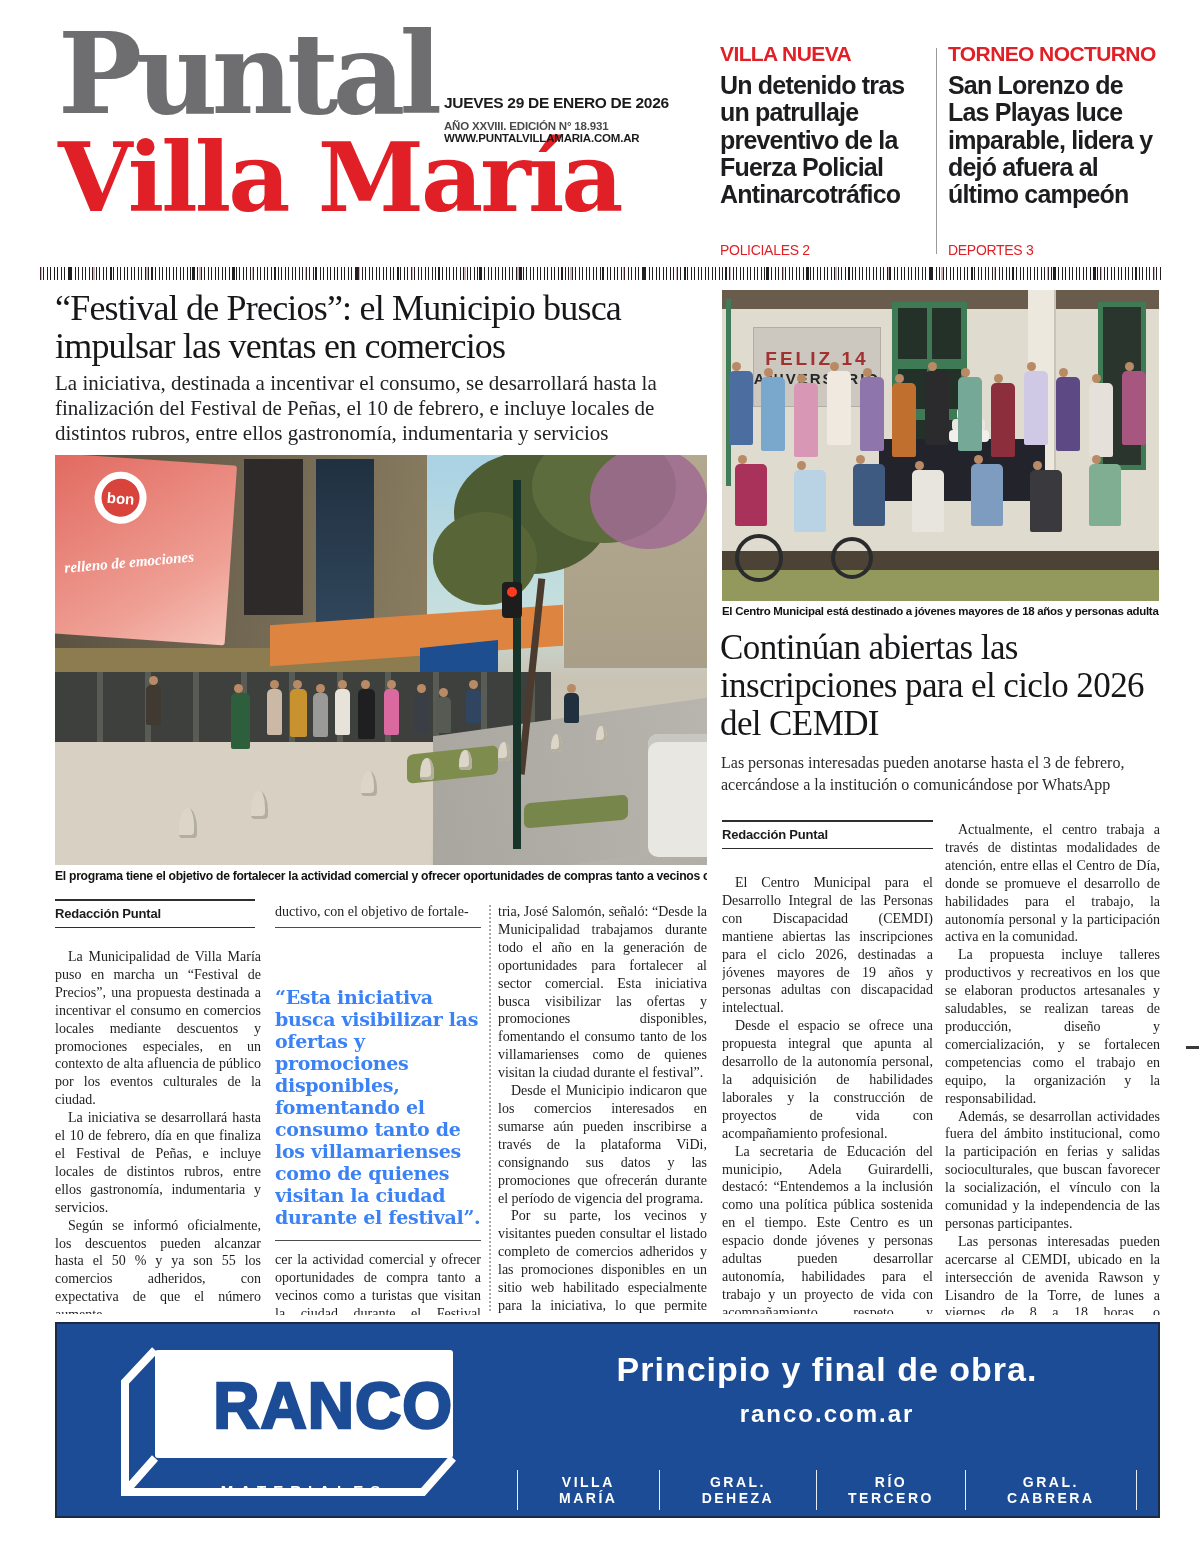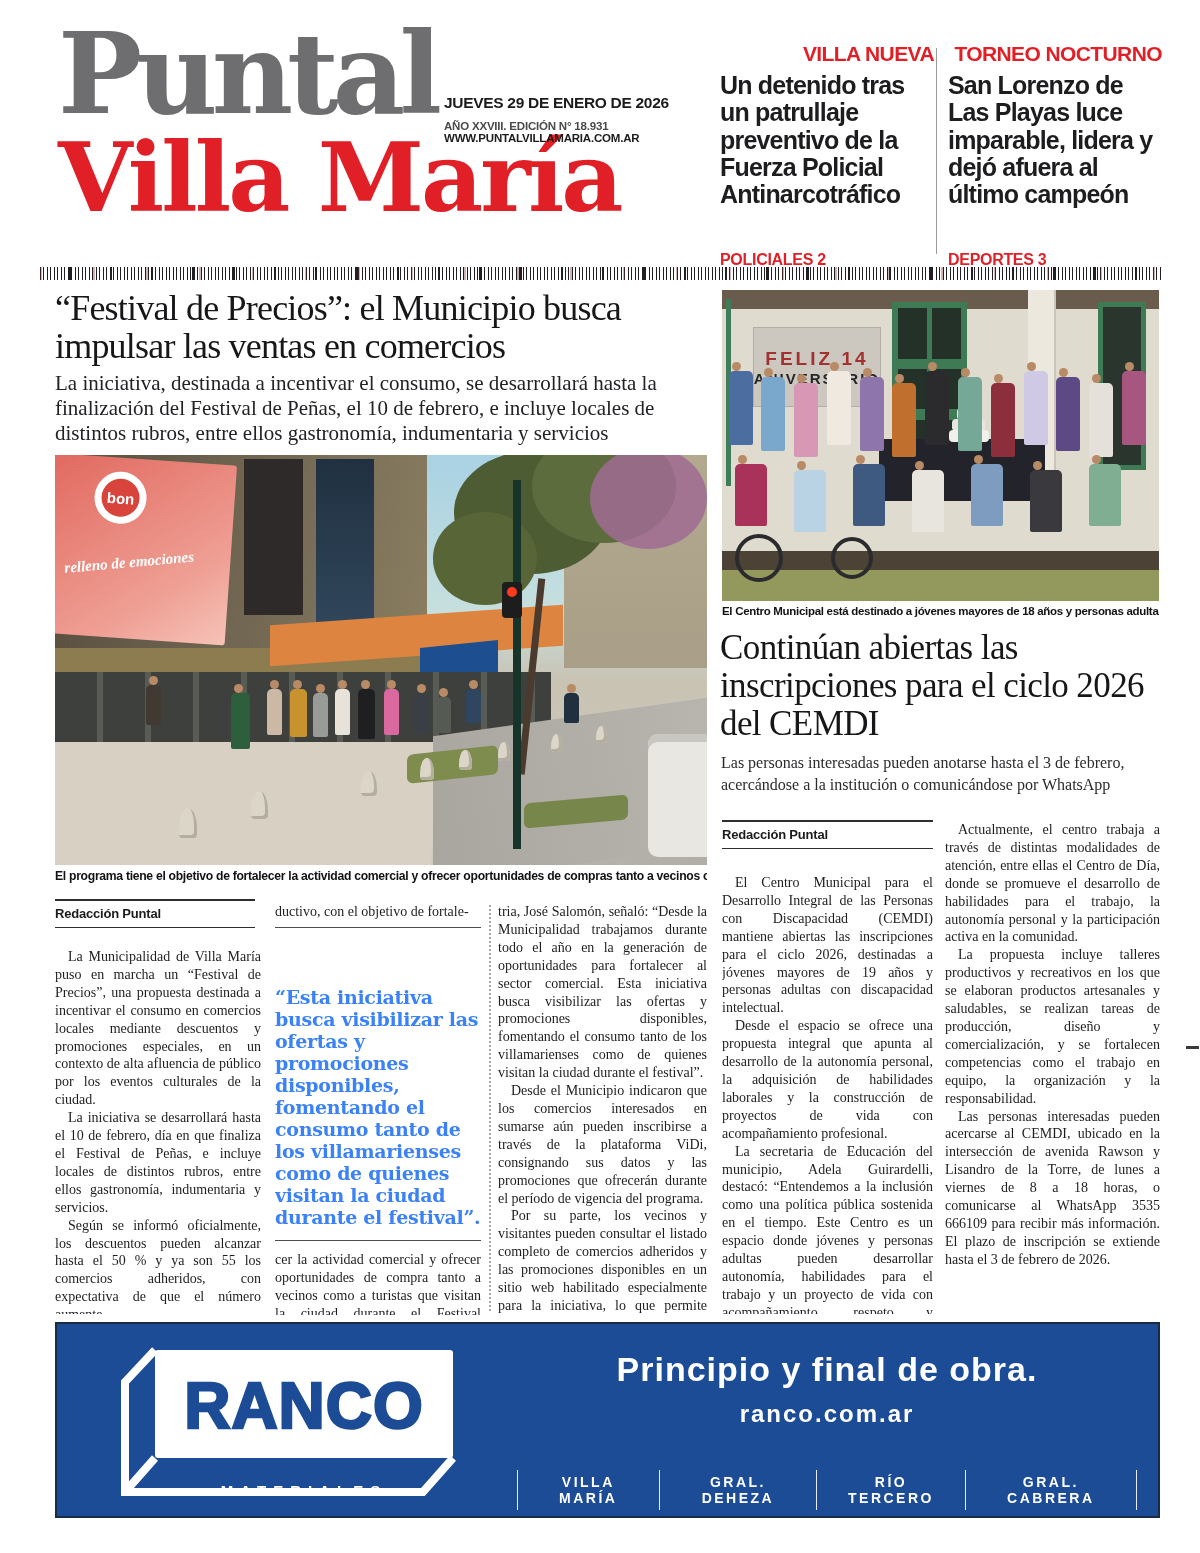--- a/index.html
+++ b/index.html
@@ -9,24 +9,24 @@
   .mast1{position:absolute;left:58px;top:18px;font-family:"DejaVu Serif",serif;font-weight:bold;
          font-size:112px;line-height:1;letter-spacing:-6px;color:#6e6e71;}
   .mast2{position:absolute;left:58px;top:130px;font-family:"DejaVu Serif",serif;font-weight:bold;
          font-size:96px;line-height:1;letter-spacing:-3px;color:#e01f26;}
   .dateblock{position:absolute;left:444px;top:94px;width:260px;}
   .dateline{font-size:15.5px;font-weight:bold;letter-spacing:-0.3px;color:#1b1b1d;}
   .edline{margin-top:8px;font-size:11.5px;font-weight:bold;color:#4a4a4c;letter-spacing:-0.2px;}
   .webline{font-size:11.5px;font-weight:bold;color:#1b1b1d;letter-spacing:-0.2px;}
   
   .teaser{position:absolute;top:42px;width:214px;height:218px;}
-  .teaser .kick{font-size:21px;font-weight:bold;color:#e01f26;letter-spacing:-0.6px;text-align:right;}
+  .teaser .kick{font-size:21px;font-weight:bold;color:#e01f26;letter-spacing:-0.6px;}
   .teaser .thead{margin-top:6px;font-size:25px;font-weight:bold;color:#1d1d20;
                  line-height:1.09;letter-spacing:-0.8px;}
-  .teaser .tsec{position:absolute;left:0;top:209px;font-size:16px;font-weight:bold;color:#e01f26;letter-spacing:-0.3px;}
+  .teaser .tsec{position:absolute;left:0;top:200px;font-size:14px;font-weight:normal;color:#e01f26;letter-spacing:-0.3px;}
   .tdivider{position:absolute;left:936px;top:48px;width:1px;height:206px;background:#9a9a9a;}
   
   .barcode{position:absolute;left:40px;top:267px;width:1122px;height:13px;
     background:
       repeating-linear-gradient(90deg,rgba(120,40,40,.35) 0 2px,transparent 2px 53px),
       repeating-linear-gradient(90deg,#202022 0 1px,transparent 1px 3px,#202022 3px 4px,transparent 4px 7px),
       repeating-linear-gradient(90deg,transparent 0 29px,#202022 29px 31px,transparent 31px 41px);}
   
   .hl{font-family:"Liberation Serif",serif;color:#17171a;}
   .body-col{position:absolute;font-family:"Liberation Serif",serif;font-size:14px;
@@ -49,21 +49,21 @@
   .ph{position:absolute;}
   .fig{position:absolute;width:15px;border-radius:5px 5px 2px 2px;background:var(--c,#555);}
   .fig::before{content:'';position:absolute;top:-9px;left:3px;width:9px;height:9px;border-radius:50%;background:#b98a66;}
   .bol{position:absolute;background:#dcd6c8;border-radius:50% 50% 4px 4px / 70% 70% 4px 4px;
        box-shadow:inset -3px -3px 0 #b4ae9f;}
   .script-txt{font-style:italic;font-weight:bold;color:#fff;font-family:"Liberation Serif",serif;}
   
   .ad{position:absolute;left:55px;top:1322px;width:1105px;height:196px;background:#1d4c96;
       border:2px solid #1b2b45;box-sizing:border-box;}
   .ranco-face{position:absolute;left:98px;top:28px;width:298px;height:108px;display:flex;
-              align-items:center;justify-content:center;}
+              align-items:center;justify-content:flex-end;}
   .ranco-word{font-size:64px;font-weight:bold;letter-spacing:1px;color:#1d4c96;
               -webkit-text-stroke:2.5px #1d4c96;}
   .ranco-div{position:absolute;left:98px;top:158px;width:298px;text-align:center;
              font-size:15px;font-weight:bold;letter-spacing:7px;color:#fff;}
   .ad-right{position:absolute;left:460px;top:0;width:620px;height:100%;color:#fff;text-align:center;}
   .ad-l1{position:absolute;left:0;top:26px;width:100%;font-size:34px;font-weight:bold;letter-spacing:1px;}
   .ad-l2{position:absolute;left:0;top:76px;width:100%;font-size:24px;font-weight:bold;letter-spacing:2px;}
   .ad-locs{position:absolute;left:0;top:146px;width:100%;display:flex;justify-content:center;}
   .ad-loc{padding:4px 17px;border-left:1.5px solid rgba(255,255,255,.9);font-size:14px;
           font-weight:bold;letter-spacing:2.5px;}
@@ -243,20 +243,21 @@
   <div class="byline" style="left:722px;top:820px;width:211px;">Redacción Puntal</div>
 
   <div class="body-col" style="left:722px;top:874px;width:211px;height:440px;">
     <p>El Centro Municipal para el Desarrollo Integral de las Personas con Discapacidad (CEMDI) mantiene abiertas las inscripciones para el ciclo 2026, destinadas a jóvenes mayores de 19 años y personas adultas con discapacidad intelectual.</p>
     <p>Desde el espacio se ofrece una propuesta integral que apunta al desarrollo de la autonomía personal, la adquisición de habilidades laborales y la construcción de proyectos de vida con acompañamiento profesional.</p>
     <p>La secretaria de Educación del municipio, Adela Guirardelli, destacó: “Entendemos a la inclusión como una política pública sostenida en el tiempo. Este Centro es un espacio donde jóvenes y personas adultas pueden desarrollar autonomía, habilidades para el trabajo y un proyecto de vida con acompañamiento, respeto y oportunidades reales. Por eso invitamos a las familias a informarse y sumarse a esta propuesta que sigue creciendo”.</p>
   </div>
   <div class="body-col" style="left:945px;top:821px;width:215px;height:494px;">
     <p>Actualmente, el centro trabaja a través de distintas modalidades de atención, entre ellas el Centro de Día, donde se promueve el desarrollo de habilidades para el trabajo, la autonomía personal y la participación activa en la comunidad.</p>
     <p>La propuesta incluye talleres productivos y recreativos en los que se elaboran productos artesanales y saludables, se realizan tareas de producción, diseño y comercialización, y se fortalecen competencias como el trabajo en equipo, la organización y la responsabilidad.</p>
+    <p>Además, se desarrollan actividades fuera del ámbito institucional, como la participación en ferias y salidas socioculturales, que buscan favorecer la socialización, el vínculo con la comunidad y la independencia de las personas participantes.</p>
     <p>Las personas interesadas pueden acercarse al CEMDI, ubicado en la intersección de avenida Rawson y Lisandro de la Torre, de lunes a viernes de 8 a 18 horas, o comunicarse al WhatsApp 3535 666109 para recibir más información. El plazo de inscripción se extiende hasta el 3 de febrero de 2026.</p>
   </div>
 
   <div class="pagedash"></div>
 
   <div class="ad">
     <svg width="380" height="156" viewBox="0 0 380 156" style="position:absolute;left:42px;top:20px;">
       <rect x="56" y="6" width="298" height="108" fill="#ffffff" rx="3"></rect>
       <path d="M56 6 L26 38 L26 148 L324 148 L354 114 M26 148 L56 114" stroke="#ffffff" stroke-width="8" fill="none" stroke-linejoin="miter"></path>
     </svg>

